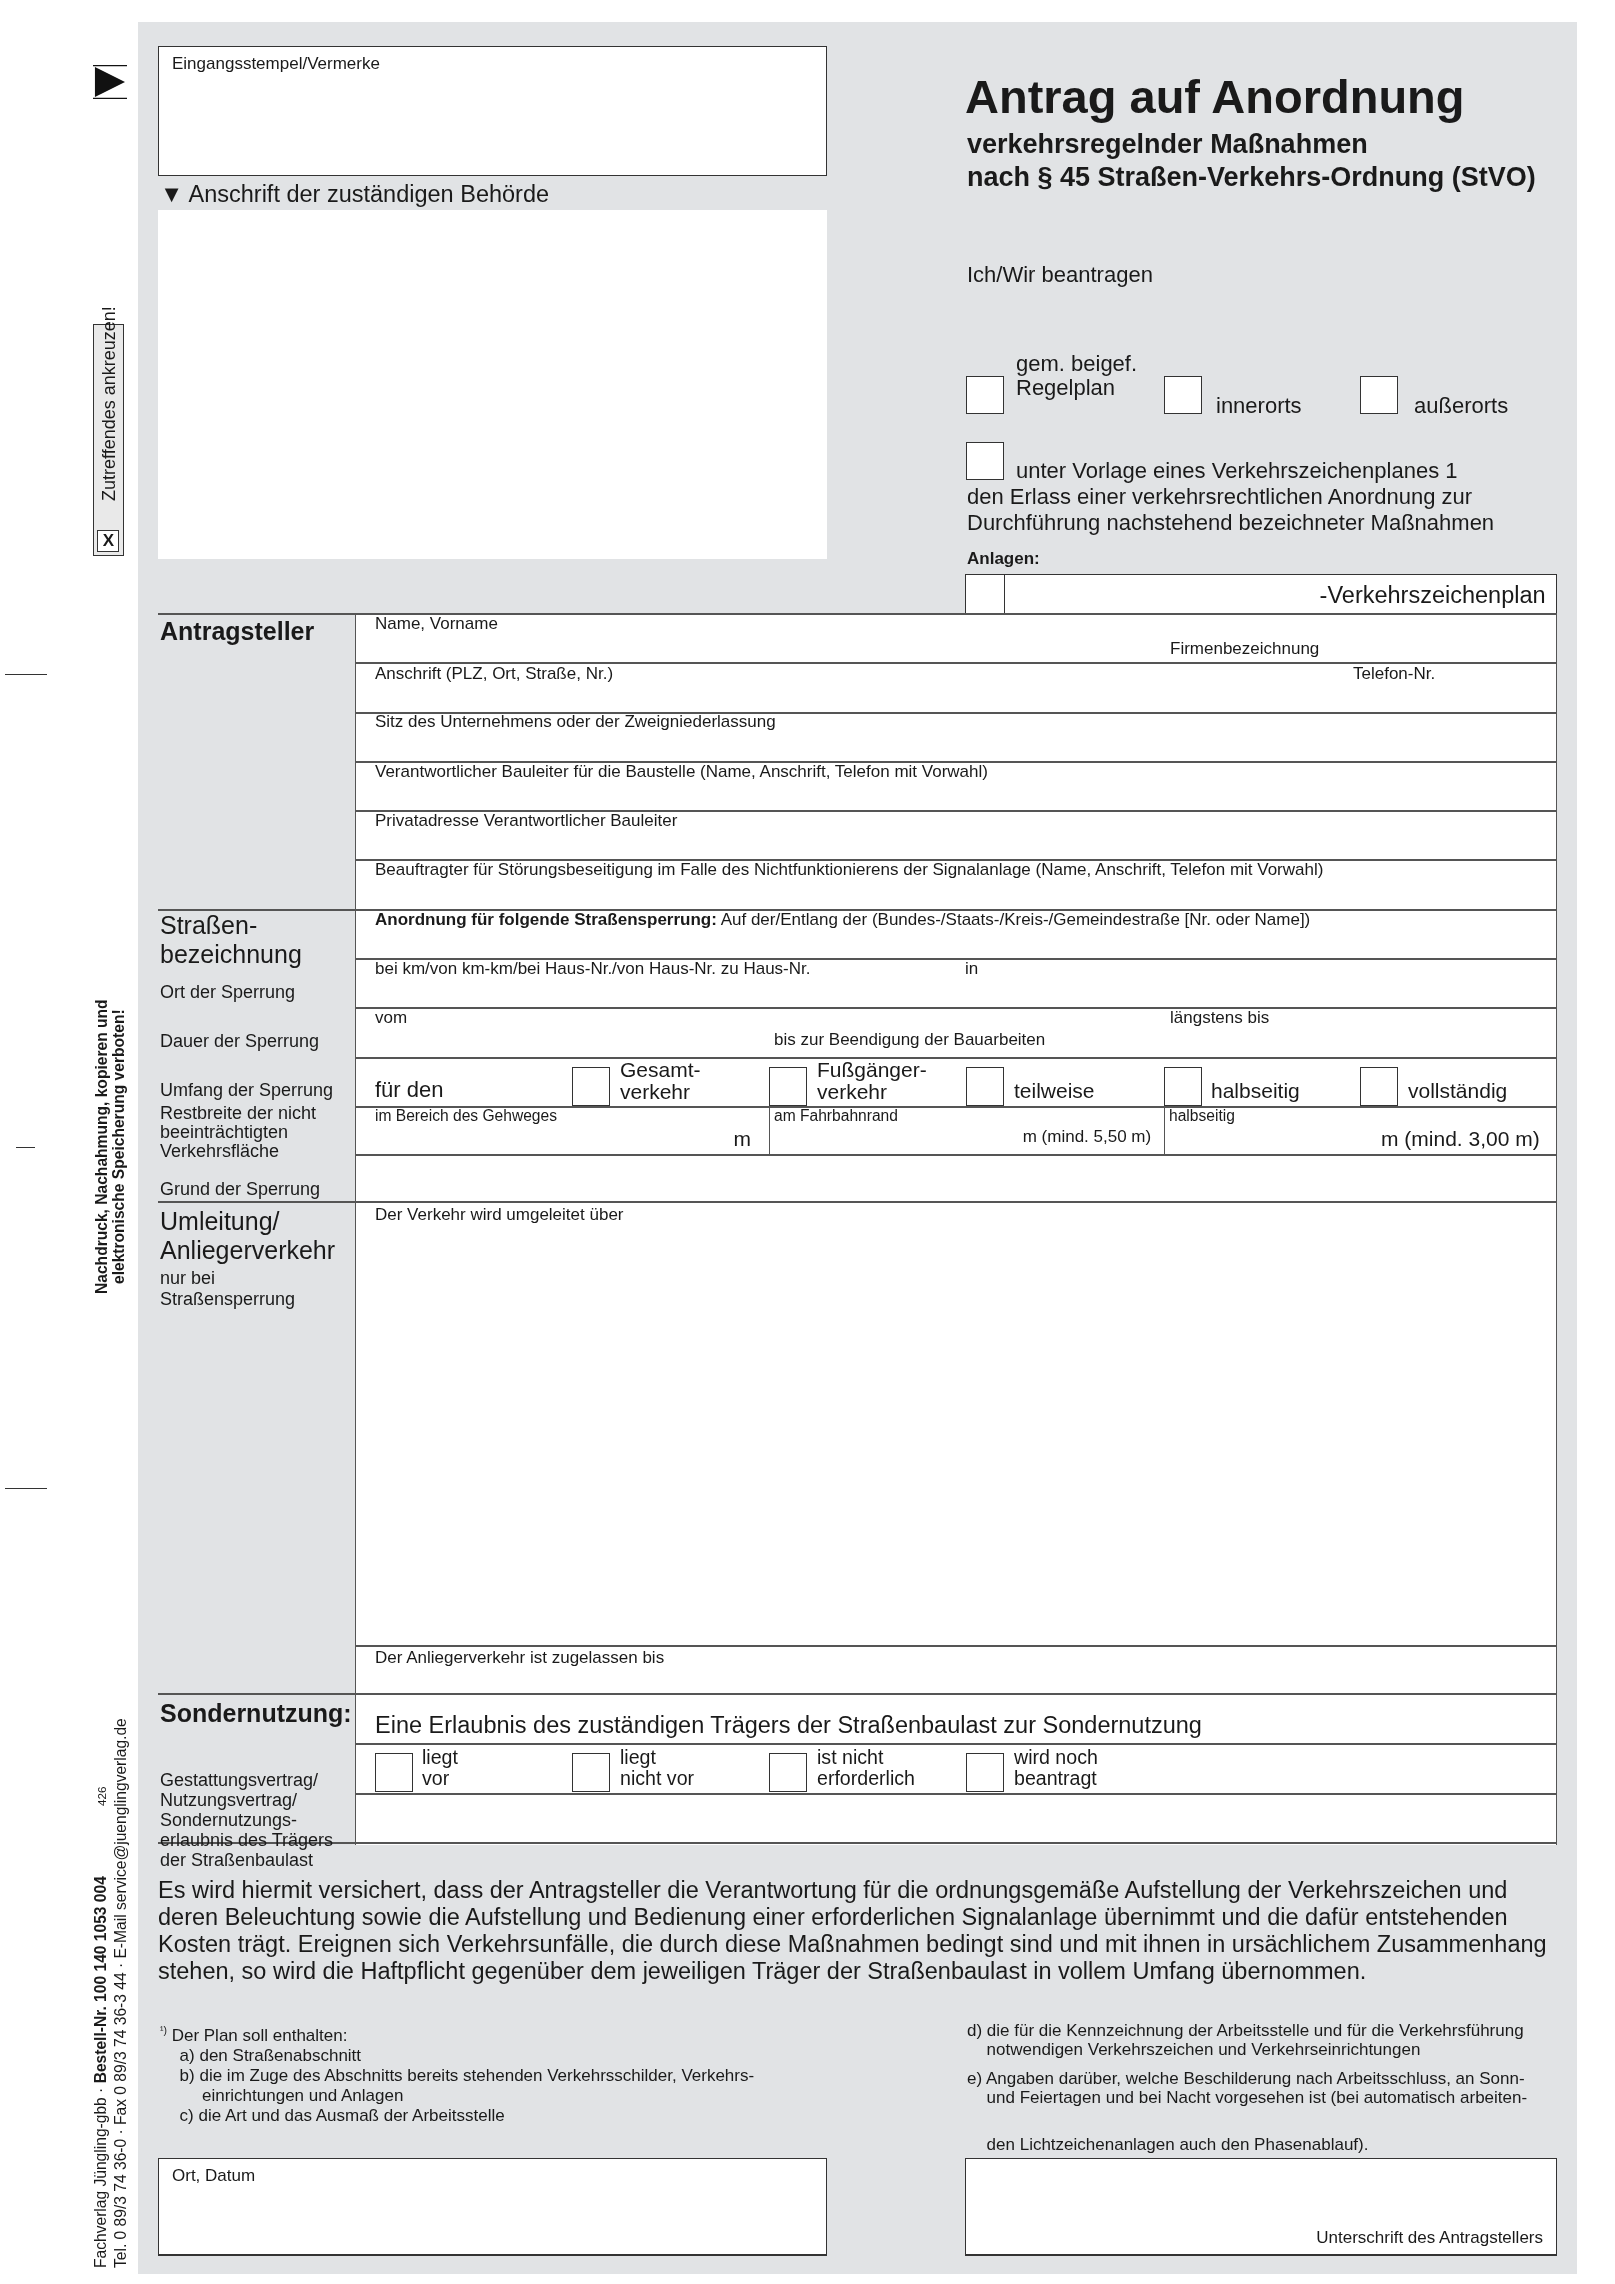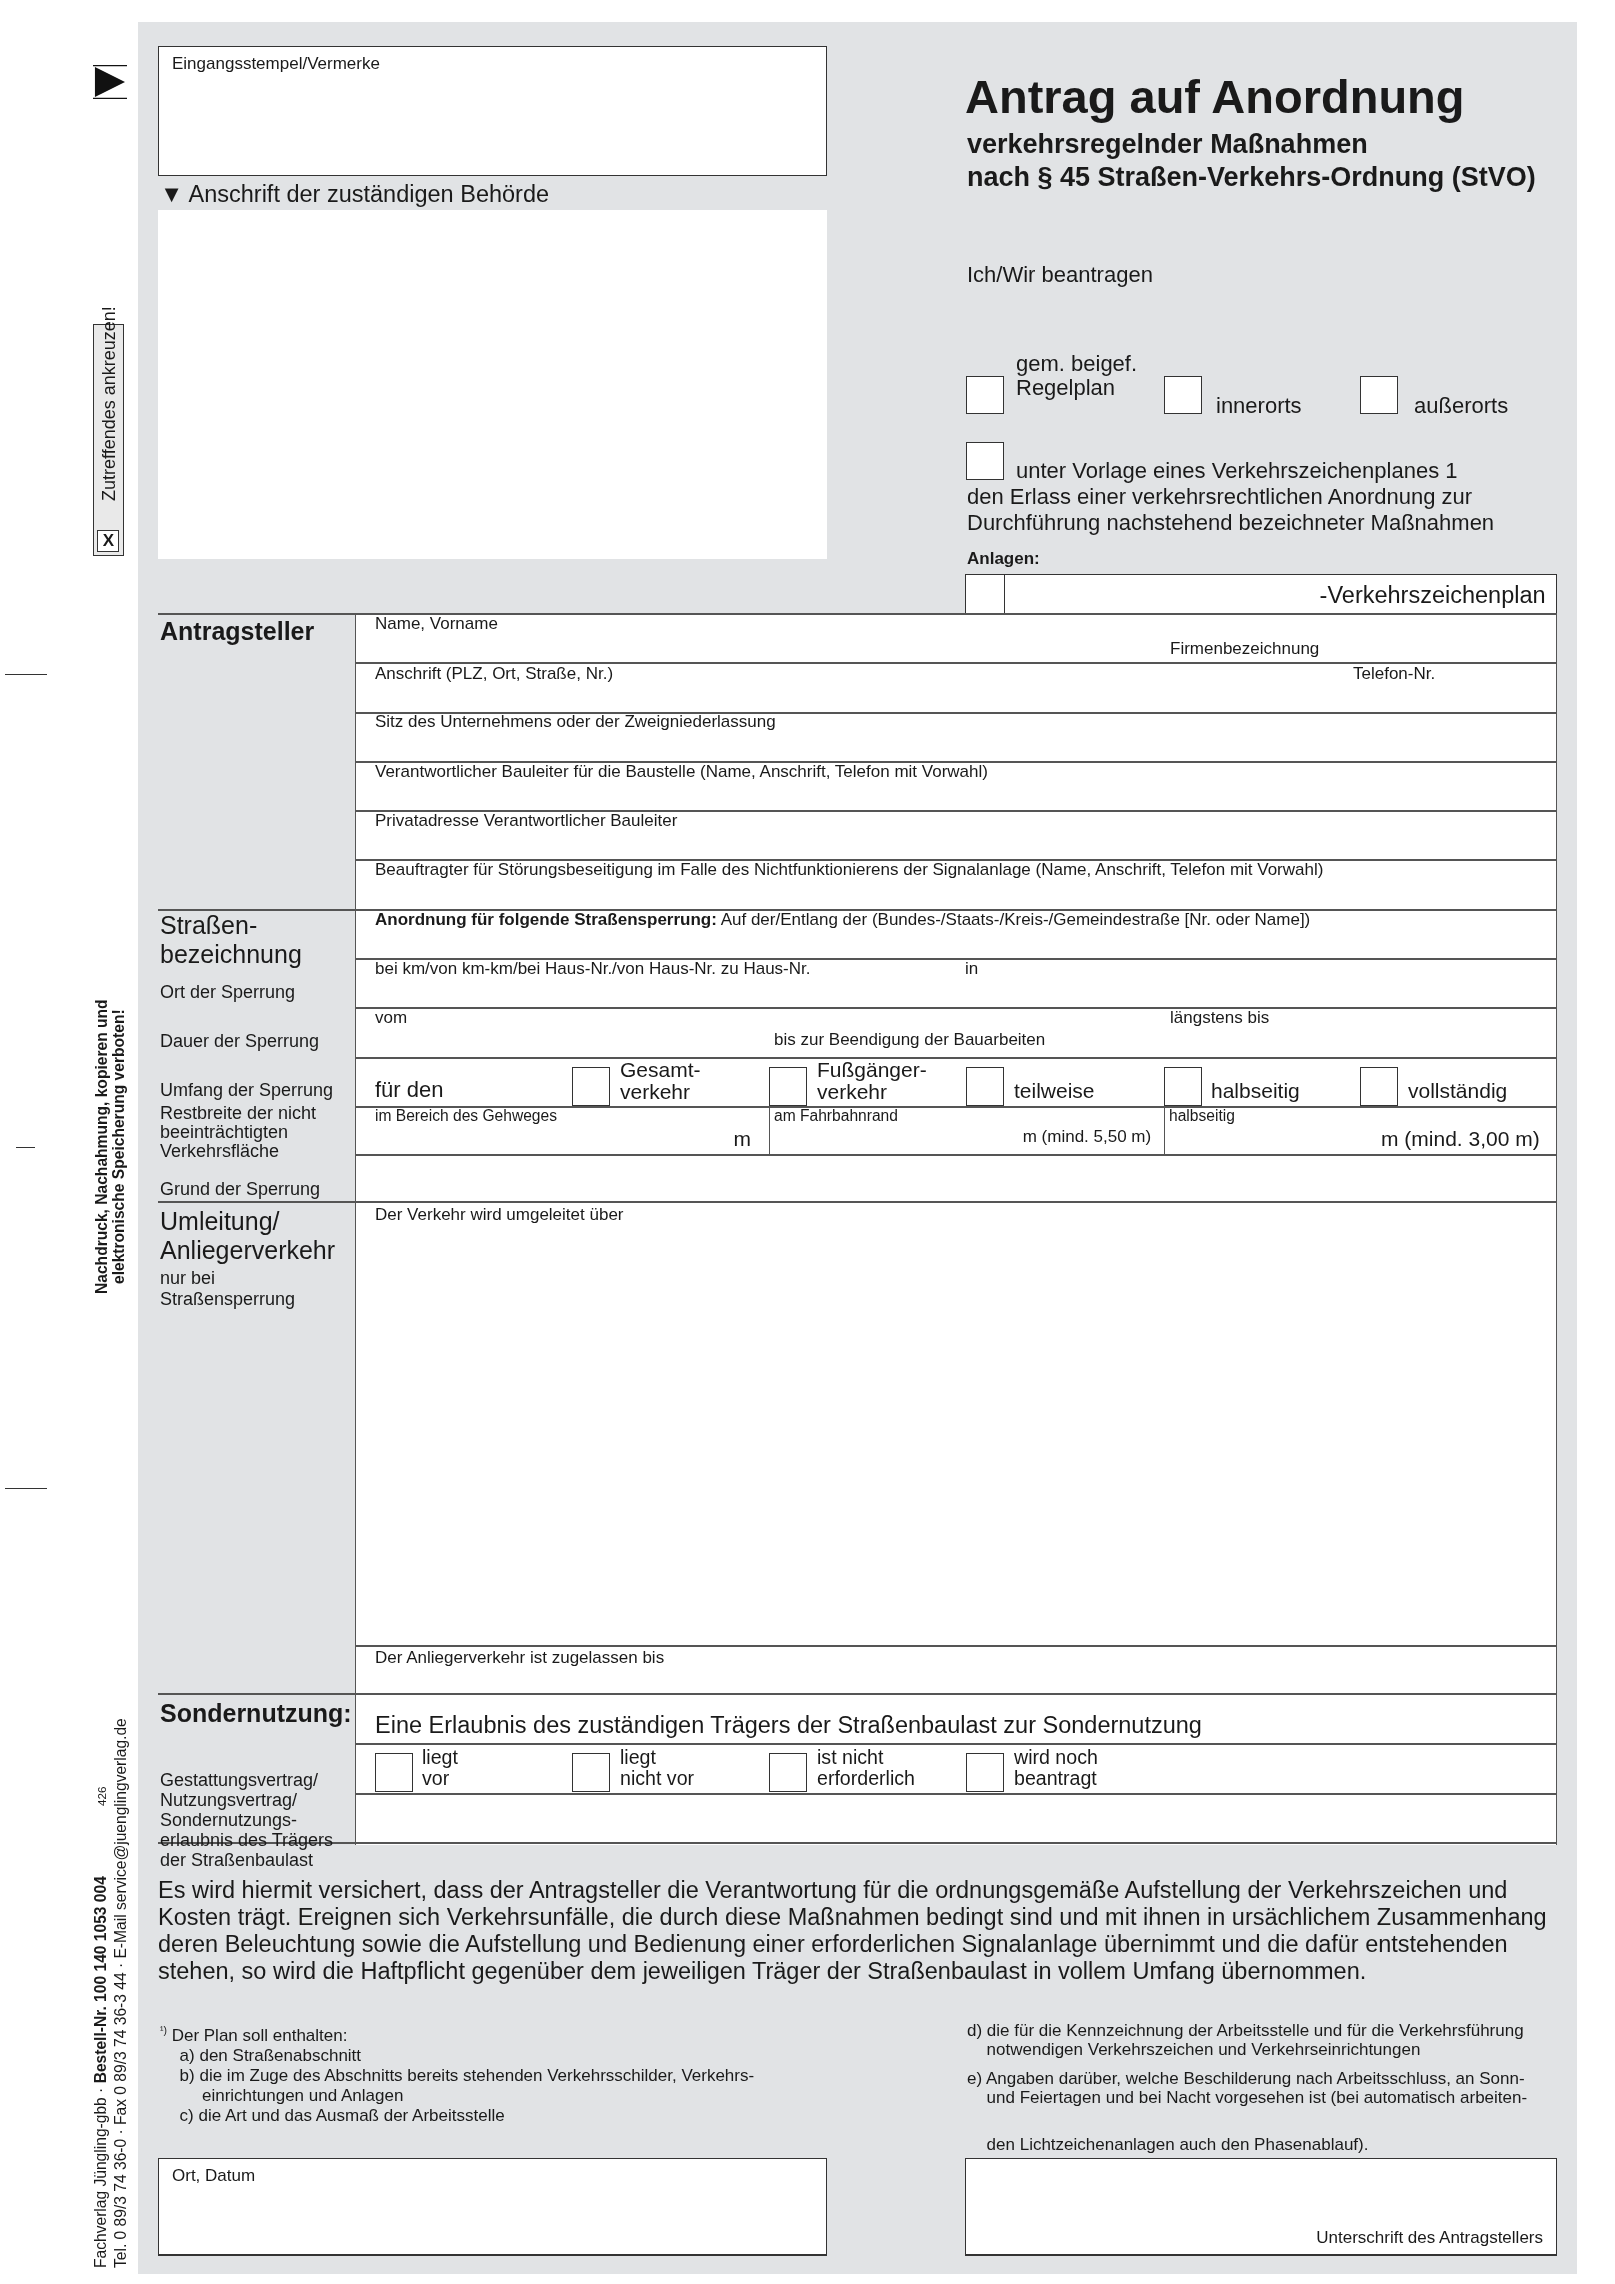--- a/index.html
+++ b/index.html
@@ -201,22 +201,22 @@
   </div>
 <div class="cb" style="left:966px;top:1753px;height:39px;"></div>
 <div class="abs" style="left:1014px;top:1747px;font-size:19.6px;line-height:21px;">
     <div>wird noch</div>
     <div>beantragt</div>
   </div>
 <div class="cell-label" style="left:357px;top:1794px;width:1199px;height:46px;"></div>
 
 <div class="abs" style="left:158px;top:1877px;font-size:23.5px;line-height:27px;width:1401px;">
   <div>Es wird hiermit versichert, dass der Antragsteller die Verantwortung für die ordnungsgemäße Aufstellung der Verkehrszeichen und</div>
+  <div>deren Beleuchtung sowie die Aufstellung und Bedienung einer erforderlichen Signalanlage übernimmt und die dafür entstehenden</div>
   <div>Kosten trägt. Ereignen sich Verkehrsunfälle, die durch diese Maßnahmen bedingt sind und mit ihnen in ursächlichem Zusammenhang</div>
-  <div>deren Beleuchtung sowie die Aufstellung und Bedienung einer erforderlichen Signalanlage übernimmt und die dafür entstehenden</div>
   <div>stehen, so wird die Haftpflicht gegenüber dem jeweiligen Träger der Straßenbaulast in vollem Umfang übernommen.</div>
 </div>
 
 <div class="abs" style="left:160px;top:2021px;font-size:17px;line-height:20px;width:665px;">
   <div><sup style="font-size:10.4px;">¹)</sup> <span>Der Plan soll enthalten:</span></div>
   <div style="padding-left:19.6px;"><span>a)</span> <span>den Straßenabschnitt</span></div>
   <div style="padding-left:19.6px;"><span>b)</span> <span>die im Zuge des Abschnitts bereits stehenden Verkehrsschilder, Verkehrs-</span></div>
   <div style="padding-left:42px;">einrichtungen und Anlagen</div>
   <div style="padding-left:19.6px;"><span>c)</span> <span>die Art und das Ausmaß der Arbeitsstelle</span></div>
 </div>

